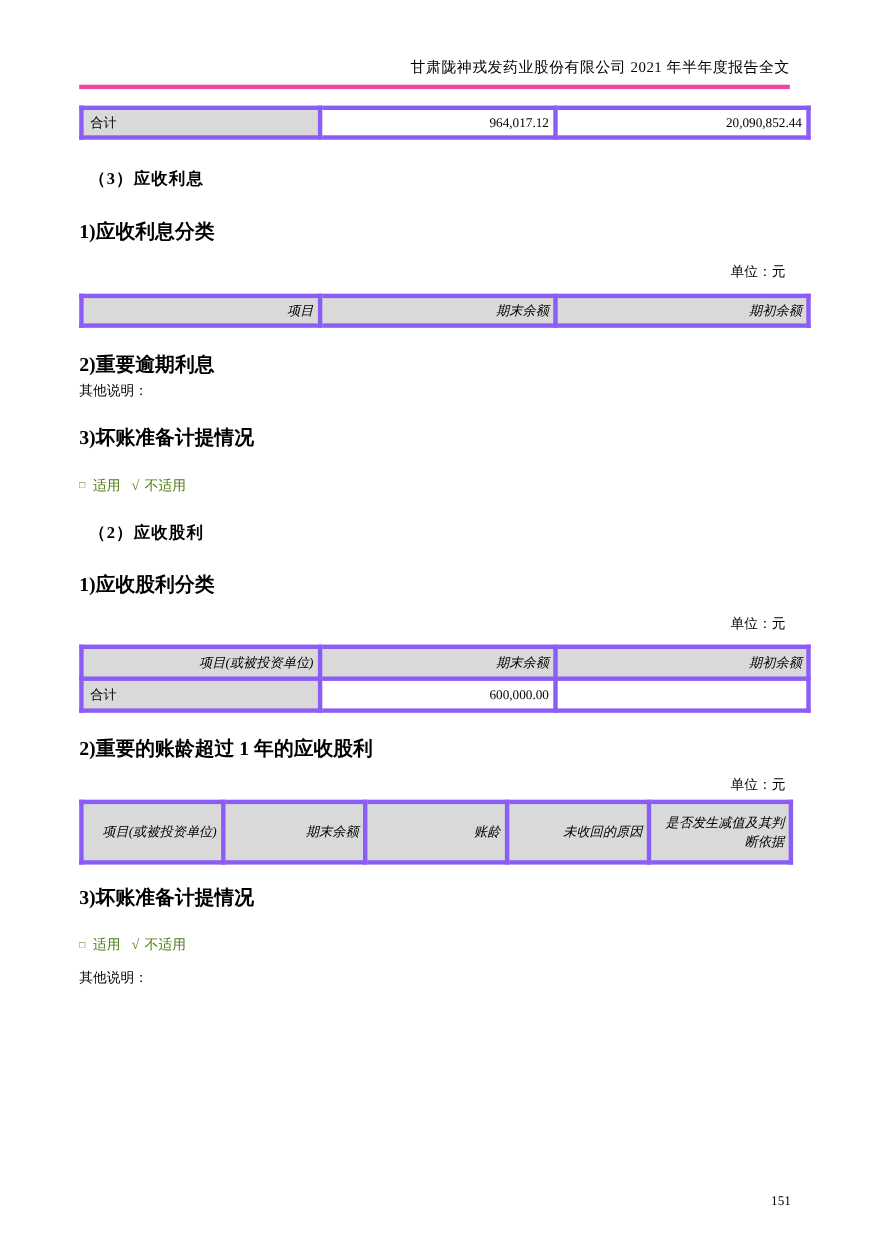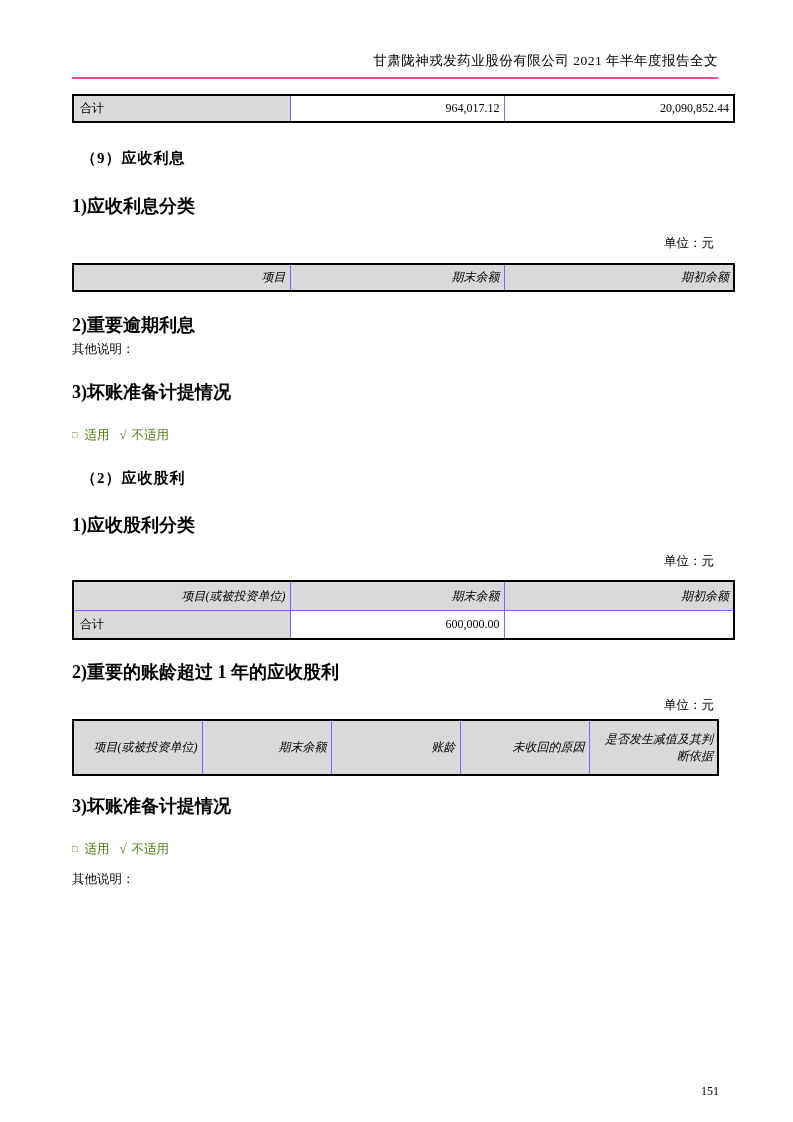--- a/index.html
+++ b/index.html
@@ -14,31 +14,31 @@
     overflow:hidden;
   }
   .content { position:absolute; left:72px; top:0; width:646px; }
 
   .doc-header {
     margin-top:52px;
     text-align:right;
     font-size:13.5px;
     letter-spacing:0.5px;
     padding-bottom:7px;
-    border-bottom:2px solid #ec4899;
+    border-bottom:4px solid #ec4899;
   }
 
   table {
     width:645px;
     border-collapse:collapse;
     table-layout:fixed;
     font-size:12px;
     border:2px solid #000;
   }
-  td { border:1px solid #8b5cf6; vertical-align:middle; padding:2px 4px; line-height:1.35; }
+  td { border:4px solid #8b5cf6; vertical-align:middle; padding:2px 4px; line-height:1.35; }
   .hdr-bg { background:#d9d9d9; }
   td.c { text-align:right;font-style:italic; }
   td.l { text-align:left; padding-left:6px; }
   td.r { text-align:right; padding-right:4px; }
   .h27 td { height:27px; }
   .h29 td { height:29px; }
   .h55 td { height:55px; }
 
   .col3-1 { width:217px; } .col3-2 { width:214px; } .col3-3 { width:230px; }
   .col5   { width:129px; }
@@ -68,21 +68,21 @@
     <table class="mt15">
       <tbody>
           <tr class="h27">
         <td class="l hdr-bg col3-1">合计</td>
         <td class="r col3-2">964,017.12</td>
         <td class="r col3-3">20,090,852.44</td>
       </tr>
     </tbody>
       </table>
 
-    <div class="sec-title">（9）应收利息</div>
+    <div class="sec-title">（3）应收利息</div>
     <div class="sub-title">1)应收利息分类</div>
     <div class="unit-line">单位：元</div>
 
     <table class="mt11">
       <tbody>
           <tr class="h27">
         <td class="c hdr-bg col3-1">项目</td>
         <td class="c hdr-bg col3-2">期末余额</td>
         <td class="c hdr-bg col3-3">期初余额</td>
       </tr>

